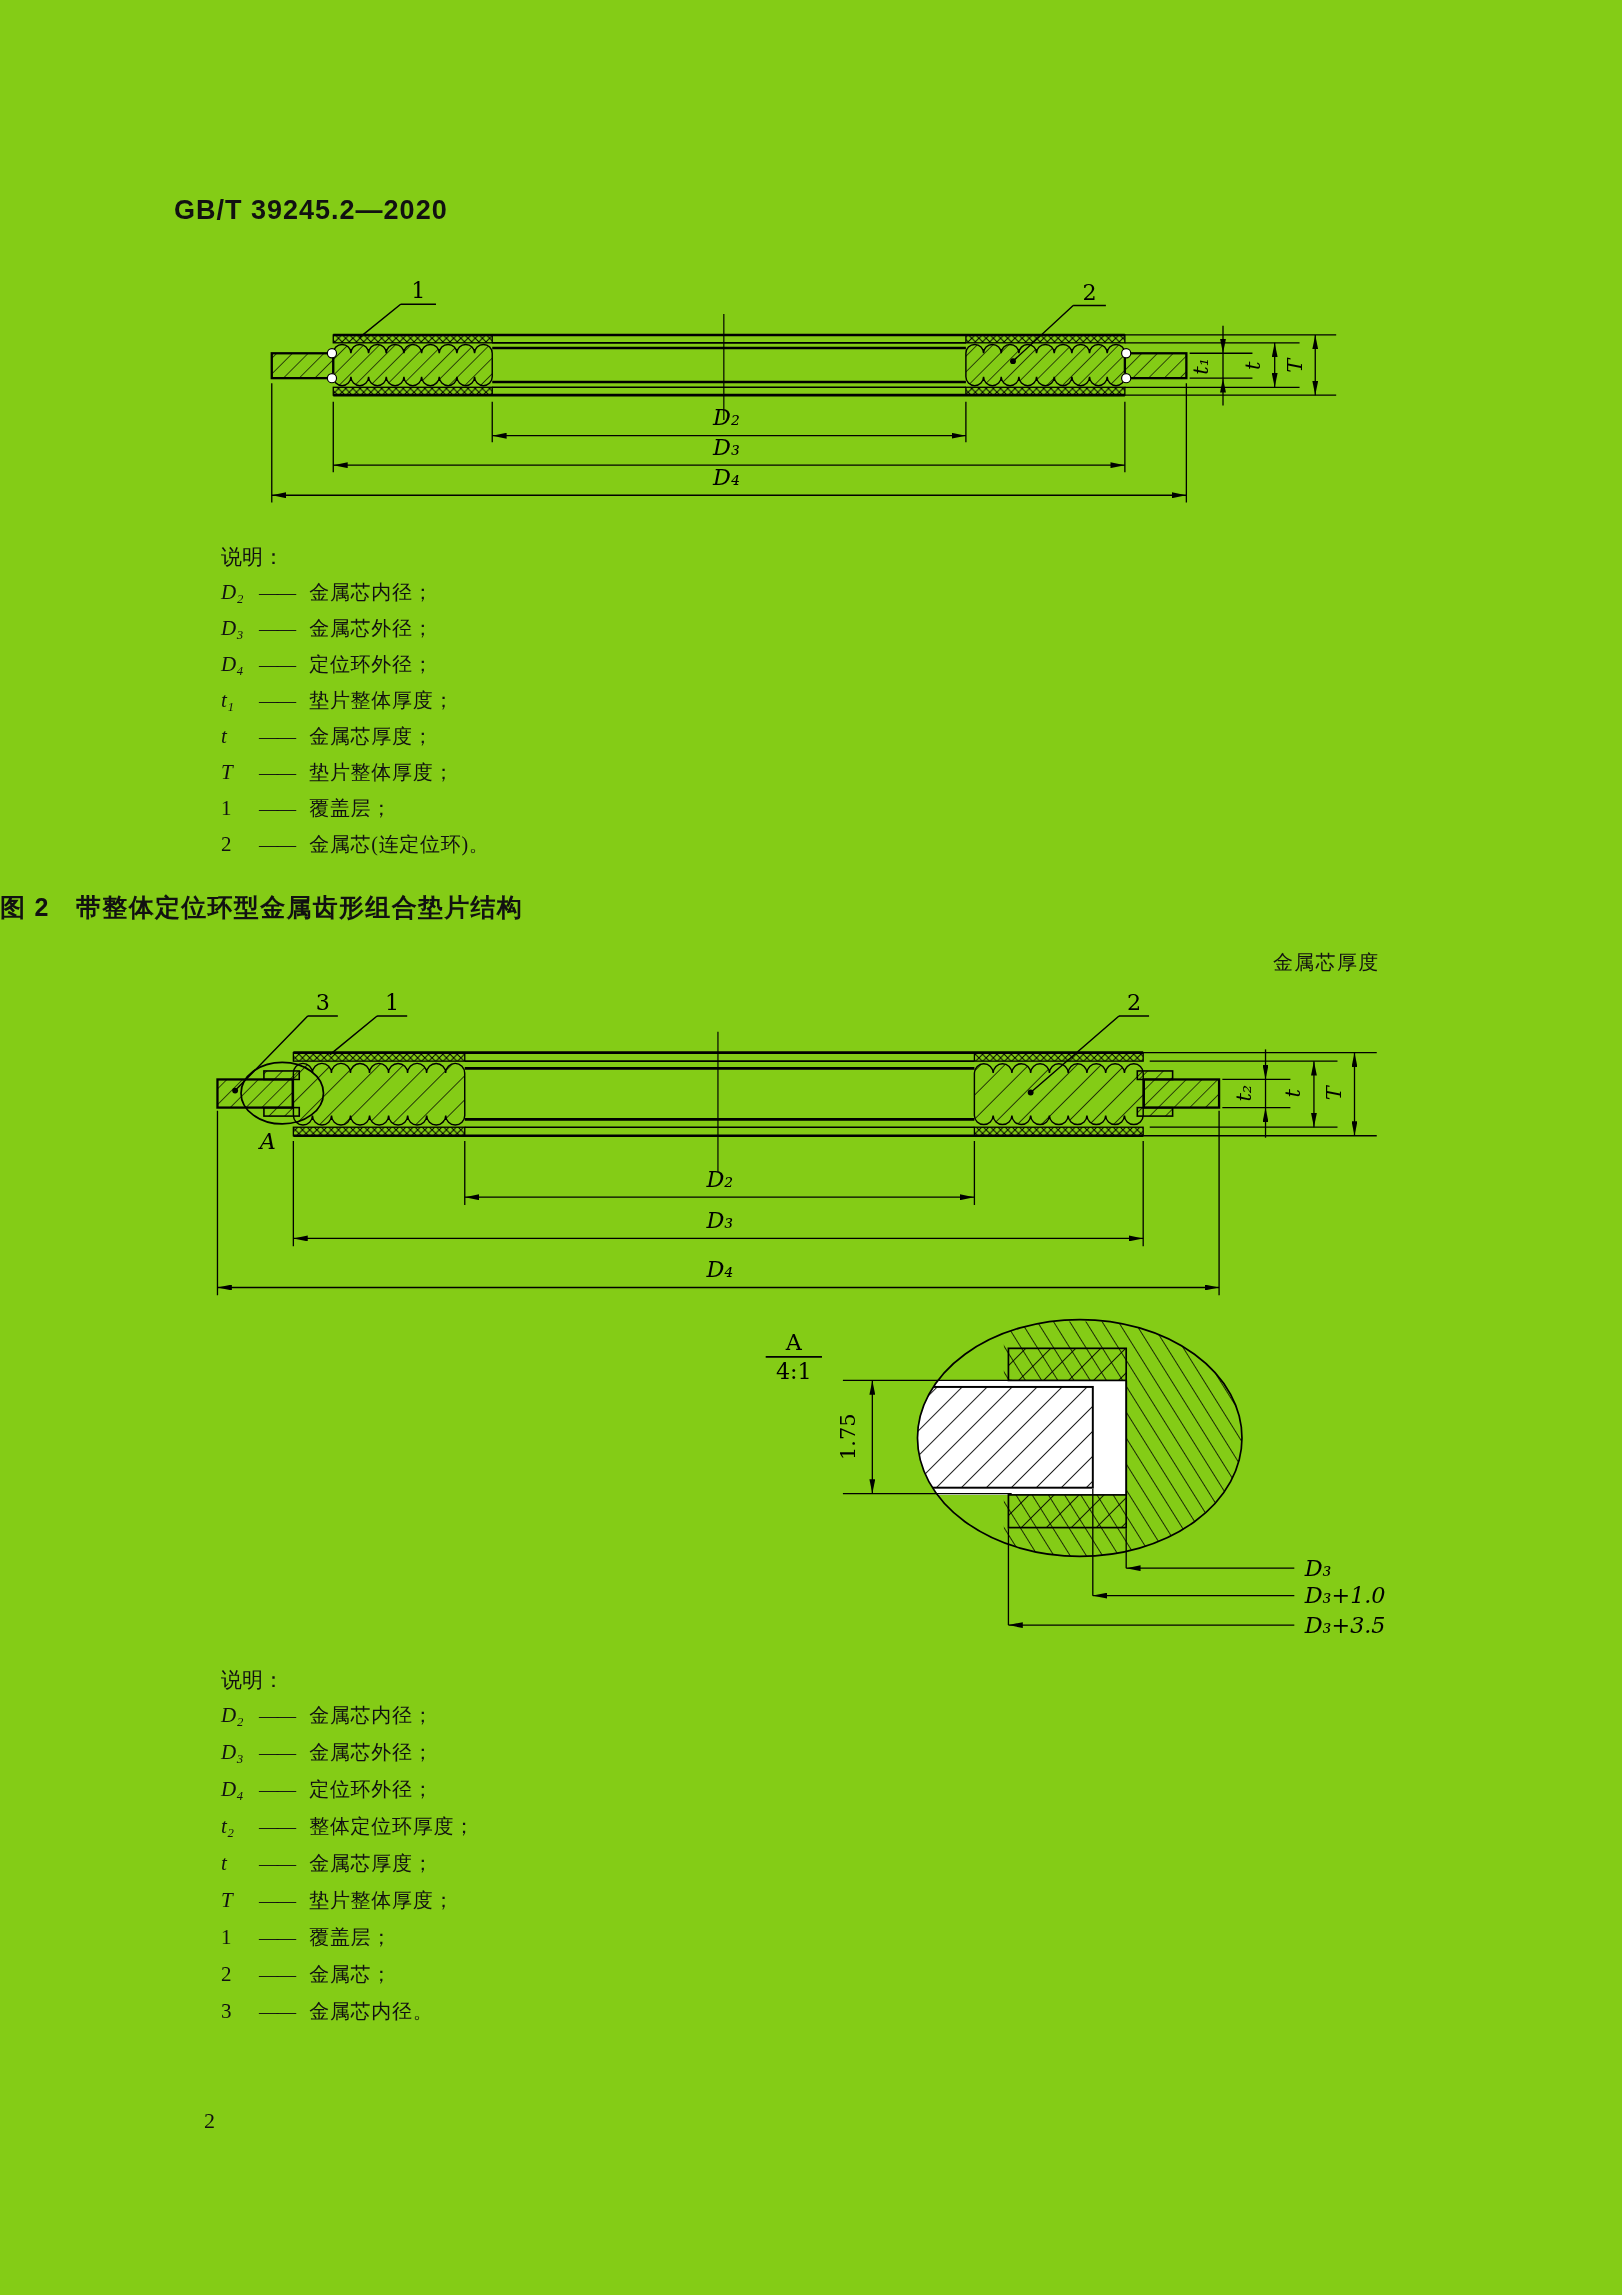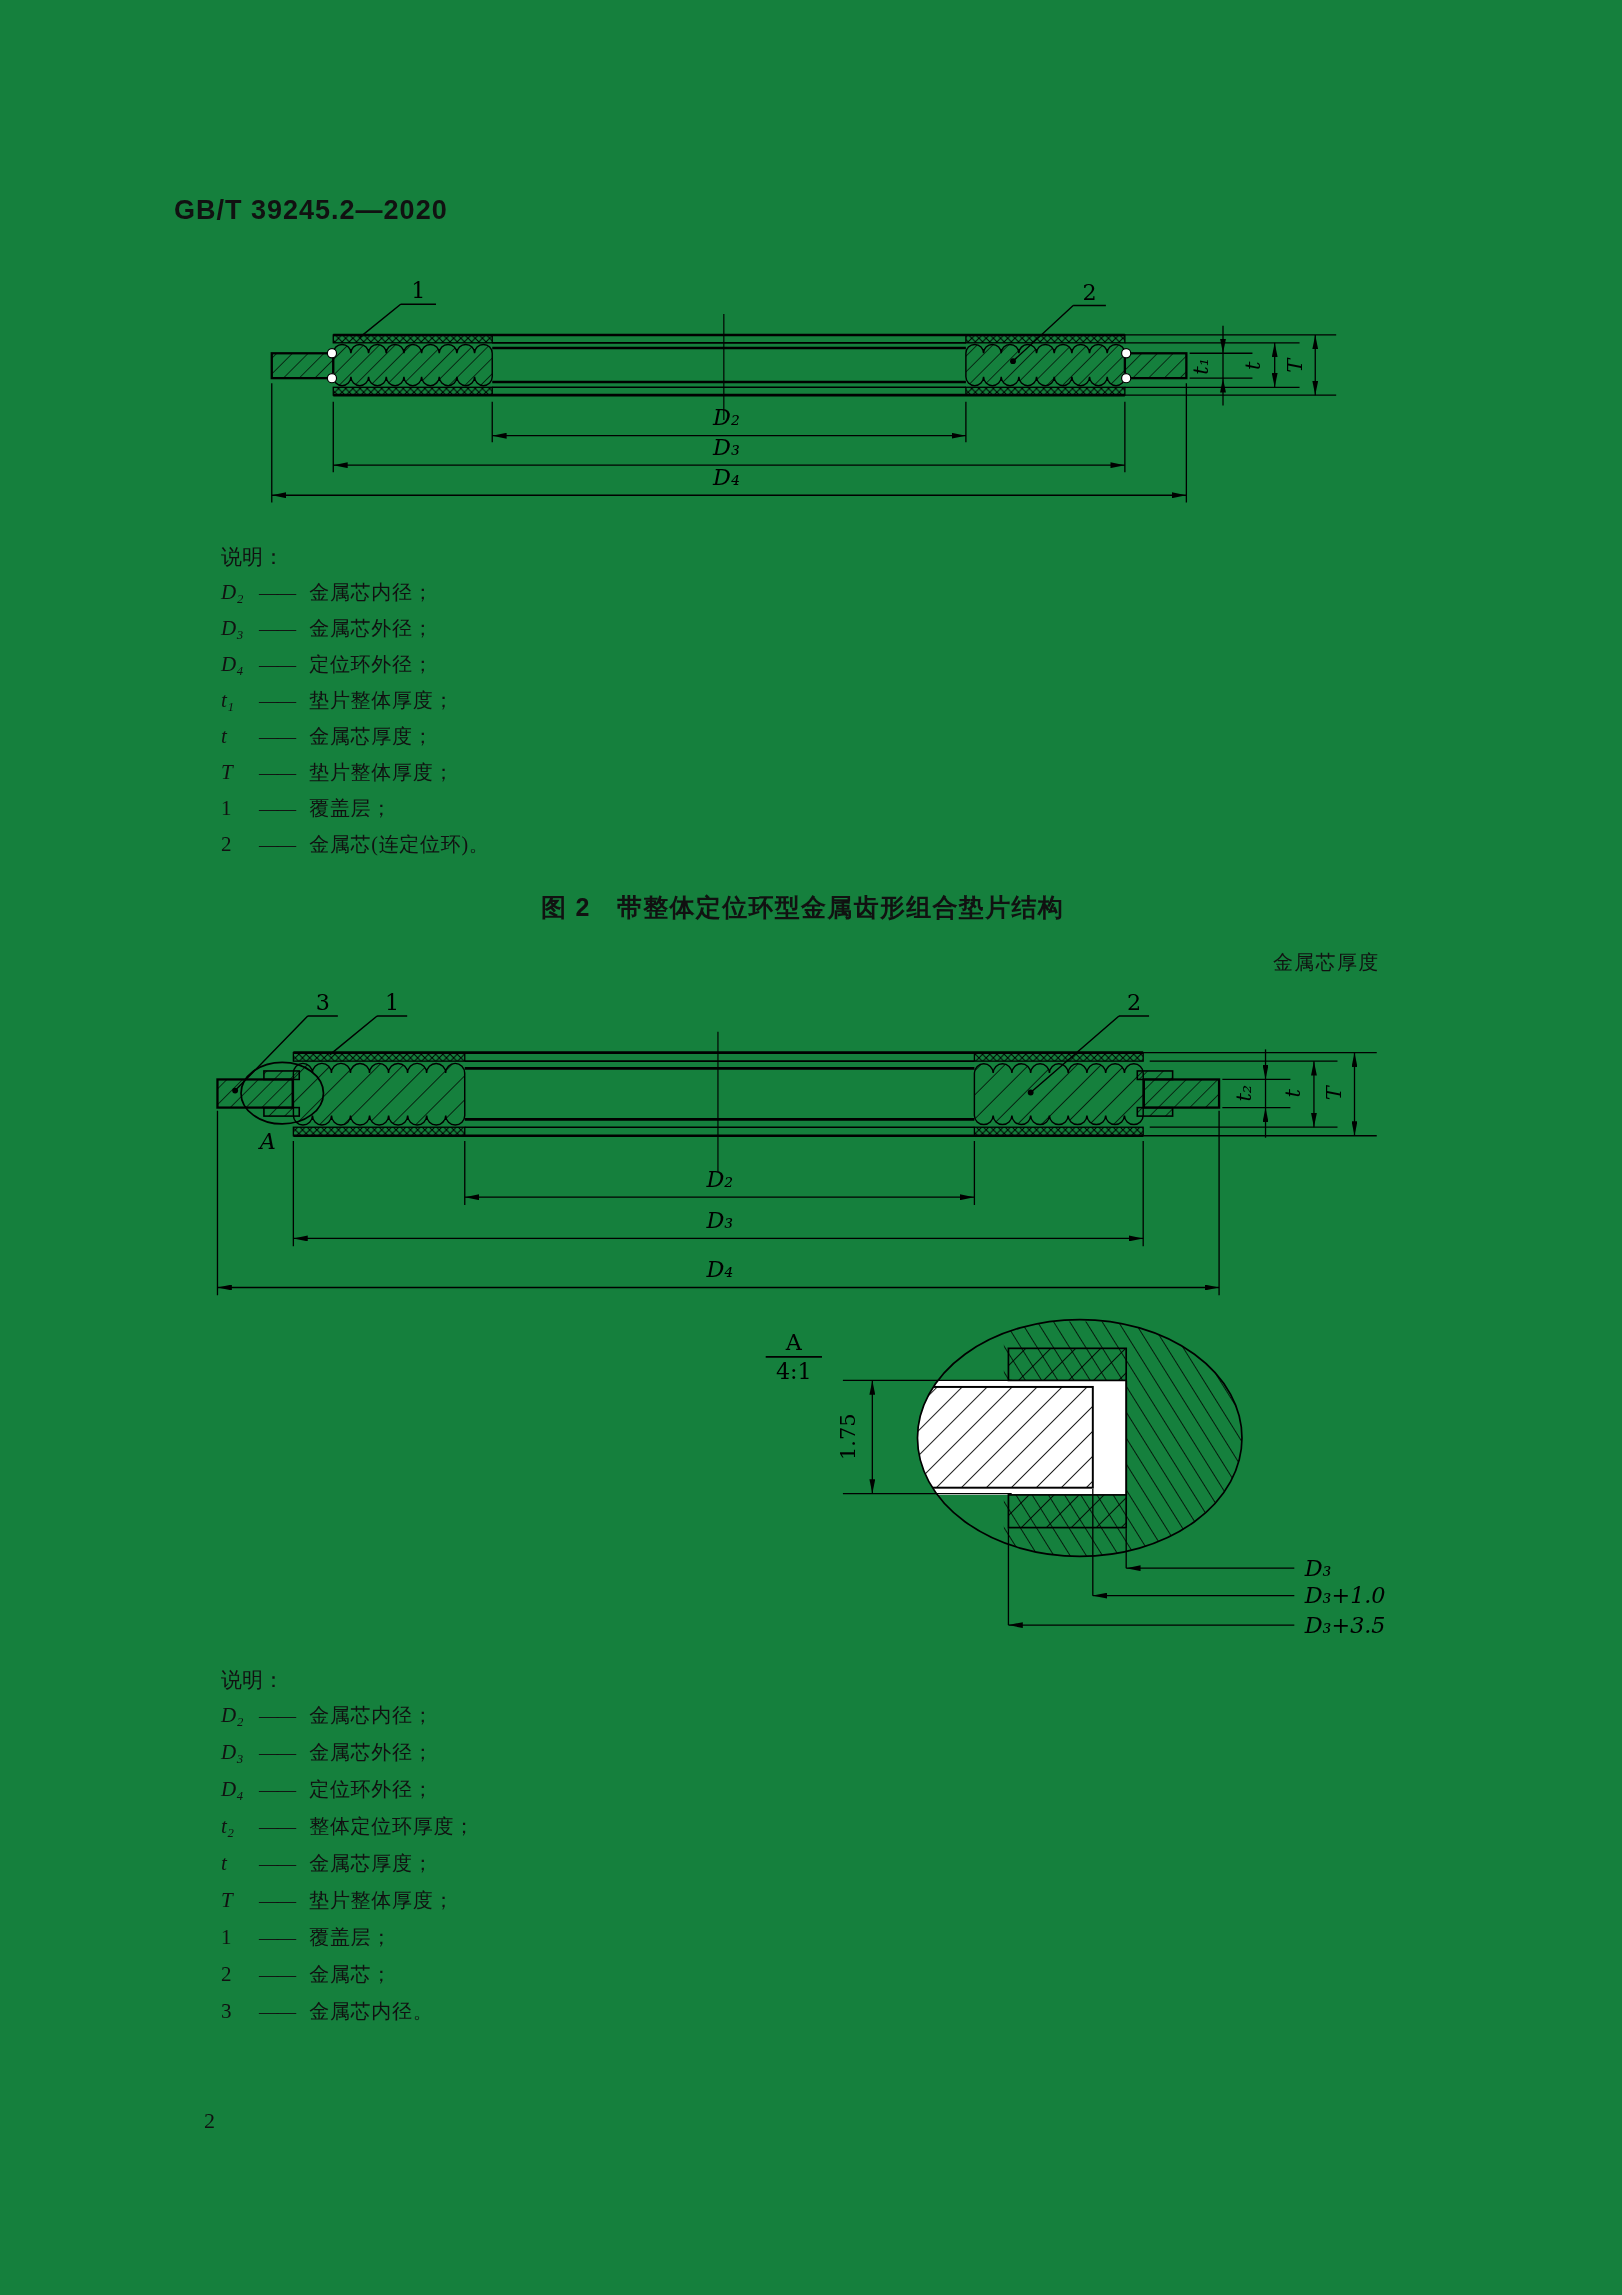--- a/index.html
+++ b/index.html
@@ -1,30 +1,30 @@
 <!DOCTYPE html>
 <html style="font-size:10.5px"><head>
 <meta charset="utf-8">
 <style>
   html,body{margin:0;padding:0;background:#e8e8e8;}
-  #page{position:relative;width:1623px;height:2295px;background:#15803d;
+  #page{position:relative;width:1623px;height:2295px;background:#84cc16;
         font-family:"Liberation Serif","DejaVu Serif",serif;color:#111;overflow:hidden;}
   .abs{position:absolute;}
   .header{font-family:"Liberation Sans","DejaVu Sans",sans-serif;font-weight:700;
           font-size:27px;letter-spacing:1px;}
   .unit{font-size:20px;letter-spacing:1.3px;}
   .legend{line-height:1;}
   .legend-title{font-size:21px;height:35px;}
   .lrow{display:flex;align-items:baseline;height:36px;}
   .lrow3{height:37px;}
   .sym{font-style:italic;width:38px;font-size:21px;flex:0 0 38px;}
   .sym.num{font-style:normal;}
   .dash{font-size:19.6px;letter-spacing:-2px;white-space:nowrap;}
   .ltext{font-size:20px;margin-left:15px;letter-spacing:0.7px;white-space:nowrap;}
-  .caption{position:absolute;left:0;width:1605px;text-align:center;
+  .caption{position:absolute;left:0;width:1605px;text-align:left;
            font-family:"Liberation Sans","DejaVu Sans",sans-serif;font-weight:700;
            font-size:25px;letter-spacing:1.3px;}
   .pagenum{font-size:22px;}
   svg{position:absolute;left:0;top:0;}
   .dtxt{font-family:"DejaVu Serif","Liberation Serif",serif;font-size:34px;fill:#000;}
   .it{font-style:italic;}
   .sm{font-size:32px;}
 </style>
 </head>
 <body>

